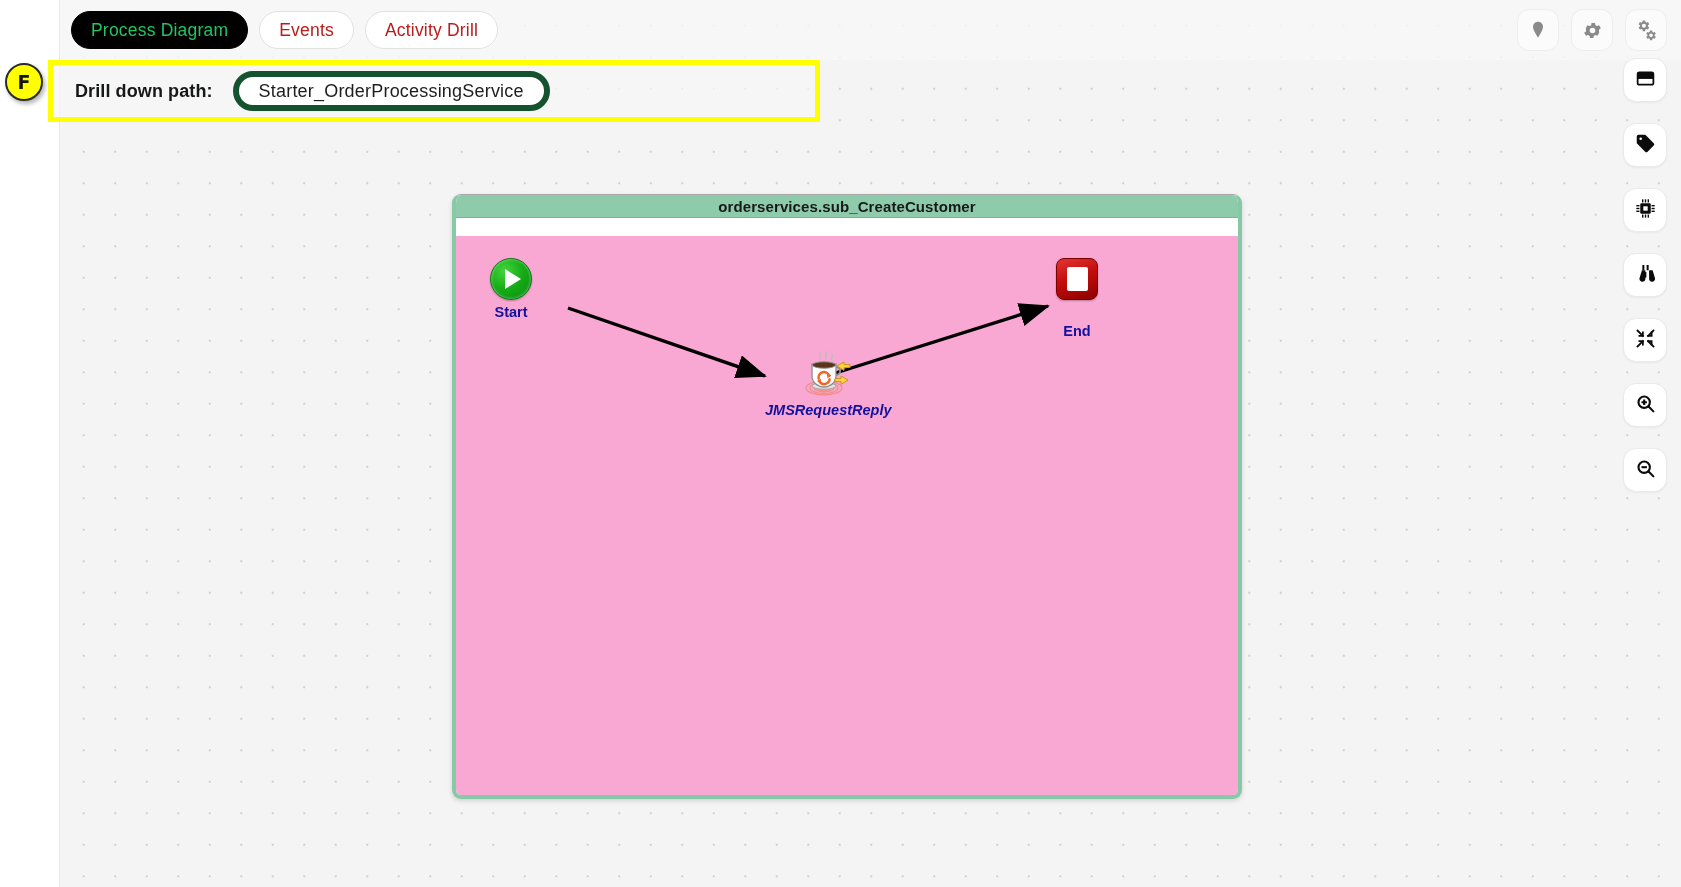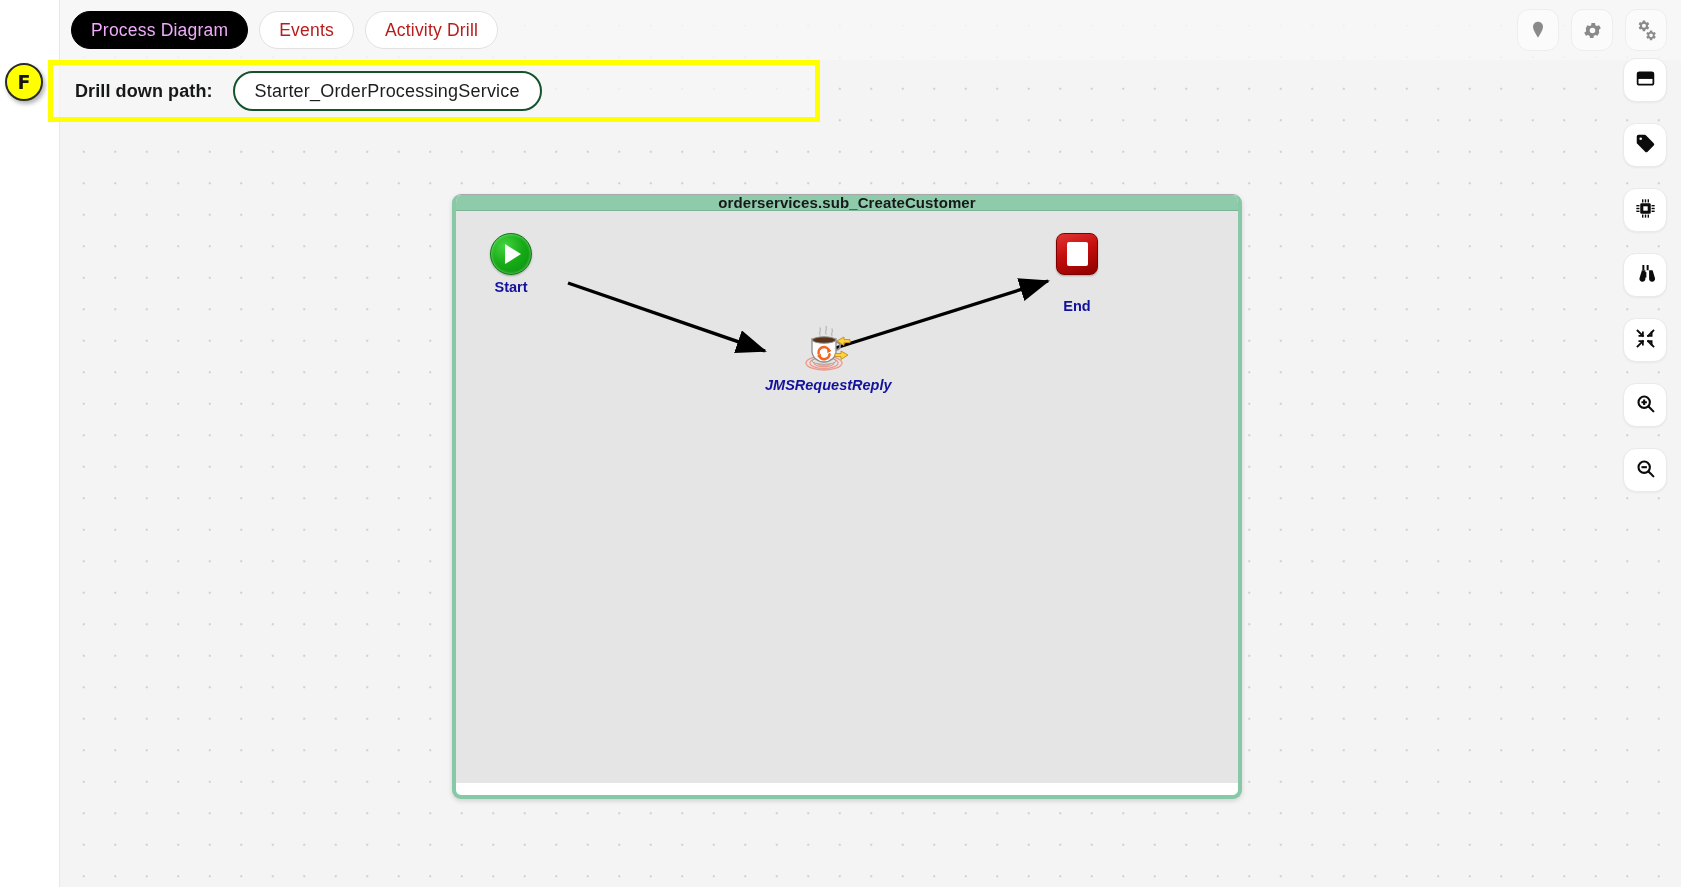--- a/index.html
+++ b/index.html
@@ -76,21 +76,21 @@
     font-size: 17.5px;
     letter-spacing: .2px;
     background: #ffffff;
     color: #b91c1c;
     border: 1px solid #e2e2e2;
     white-space: nowrap;
     cursor: pointer;
   }
   .tab.active {
     background: #000000;
-    color: #f0abfc;
+    color: #22c55e;
     border-color: #000000;
     font-weight: 500;
   }
 
   
   #tabbar-actions {
     margin-left: auto;
     display: flex;
     align-items: center;
     padding-right: 14px;
@@ -125,21 +125,21 @@
     color: #17181a;
     letter-spacing: .1px;
     margin-right: 20px;
     white-space: nowrap;
   }
   .crumb {
     height: 40px;
     padding: 0 20px;
     border-radius: 20px;
     background: #ffffff;
-    border: 2px solid #14532d;
+    border: 6px solid #14532d;
     display: flex; align-items: center;
     font-size: 18px;
     color: #1d1d1f;
     margin-right: 14px;
     white-space: nowrap;
     cursor: pointer;
     letter-spacing: .2px;
   }
 
   
@@ -171,34 +171,35 @@
     border-radius: 9px;
     background: #ffffff;
     border: 1px solid #a8a8a8;
     border-left: 4px solid #87c8a6;
     border-right: 4px solid #87c8a6;
     border-bottom: 4px solid #87c8a6;
     box-shadow: 0 2px 5px rgba(0,0,0,.14);
     overflow: hidden;
   }
   #diagram-title {
-    height: 16px;
+    height: 23px;
     background: #8ecbaa;
     border-bottom: 1px solid #7cb395;
     display: flex; align-items: center; justify-content: center;
     font-size: 15px;
     font-weight: bold;
     color: #18181a;
     letter-spacing: .1px;
   }
   #diagram-canvas {
     position: relative;
     width: 100%;
     height: calc(100% - 28px);
-    background: #e5e5e5;
+    background: #f9a8d4;
+    margin-top: 18px;
   }
 
   
   .node {
     position: absolute;
     display: flex;
     flex-direction: column;
     align-items: center;
   }
   .node-label {

